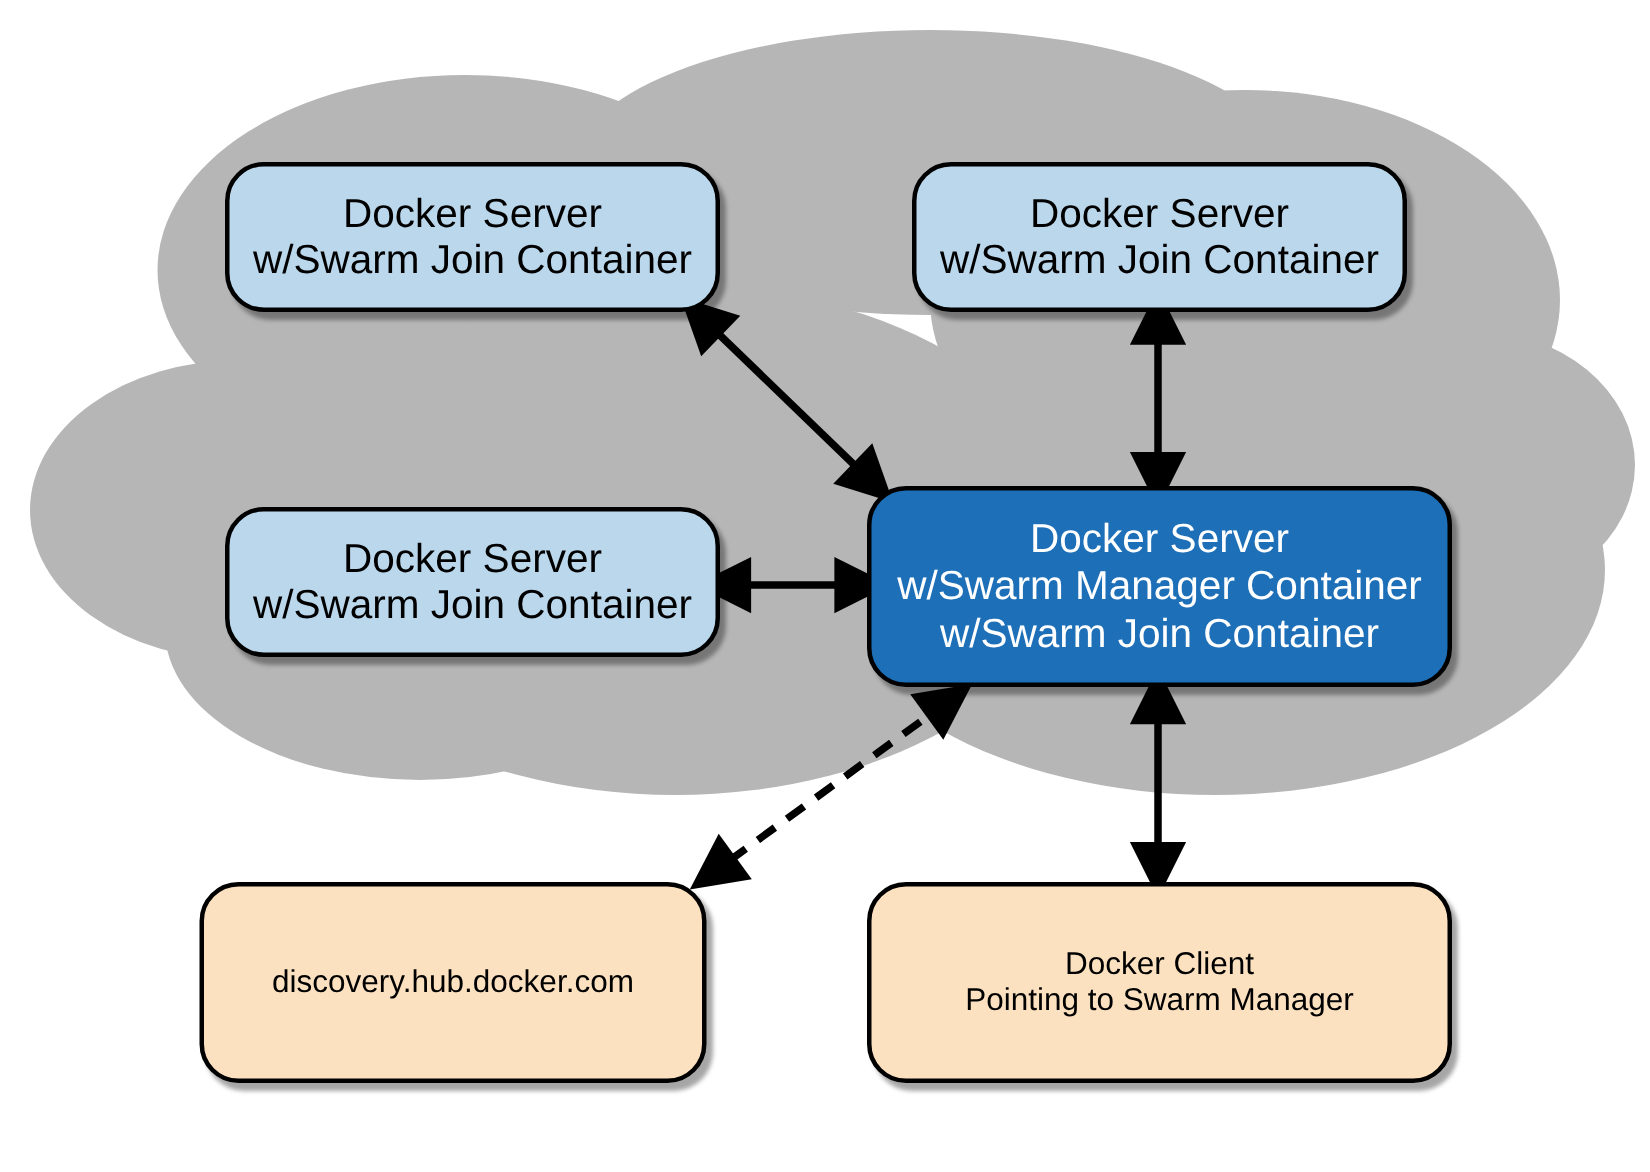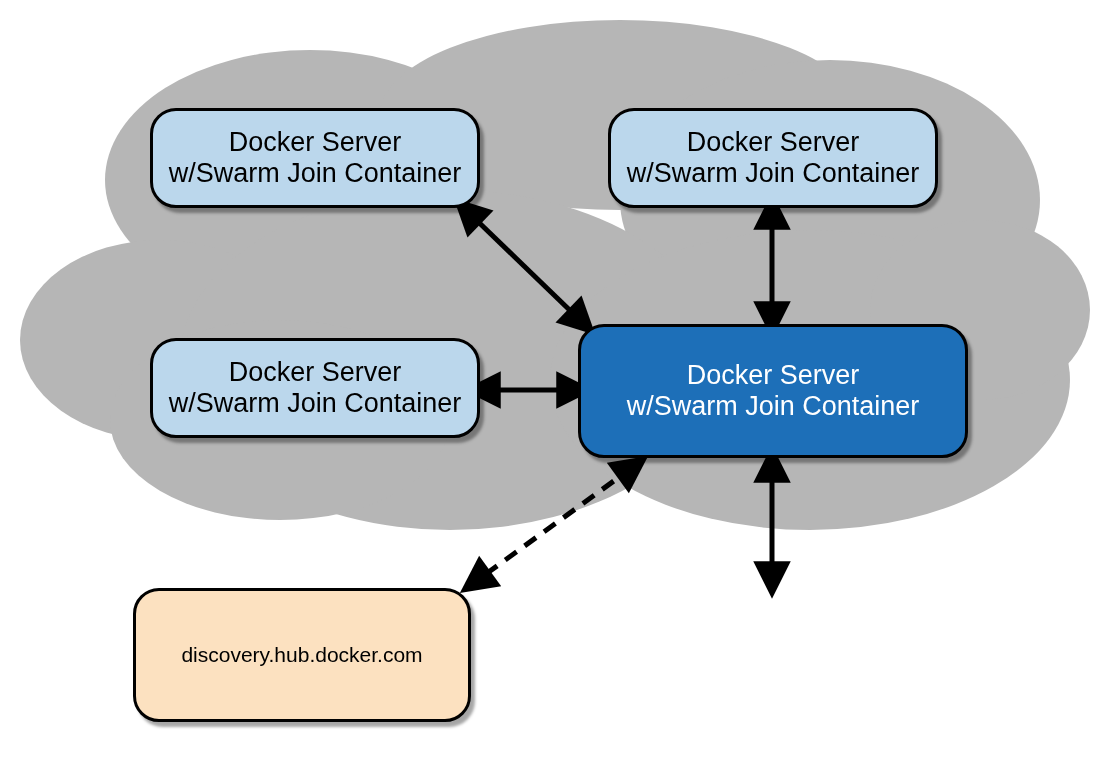--- a/index.html
+++ b/index.html
@@ -90,21 +90,26 @@
     <span>w/Swarm Join Container</span>
   </div>
 
   <div class="node light-blue" style="left:150px; top:338px; width:330px; height:100px;">
     <span>Docker Server</span>
     <span>w/Swarm Join Container</span>
   </div>
 
   <div class="node dark-blue" style="left:578px; top:324px; width:390px; height:134px;">
     <span>Docker Server</span>
+    <span>w/Swarm Manager Container</span>
     <span>w/Swarm Join Container</span>
   </div>
 
   <div class="node tan" style="left:133px; top:588px; width:338px; height:134px;">
     <span>discovery.hub.docker.com</span>
   </div>
 
+  <div class="node tan" style="left:578px; top:588px; width:390px; height:134px;">
+    <span>Docker Client</span>
+    <span>Pointing to Swarm Manager</span>
+  </div>
 
 </div>
 
 </body></html>

